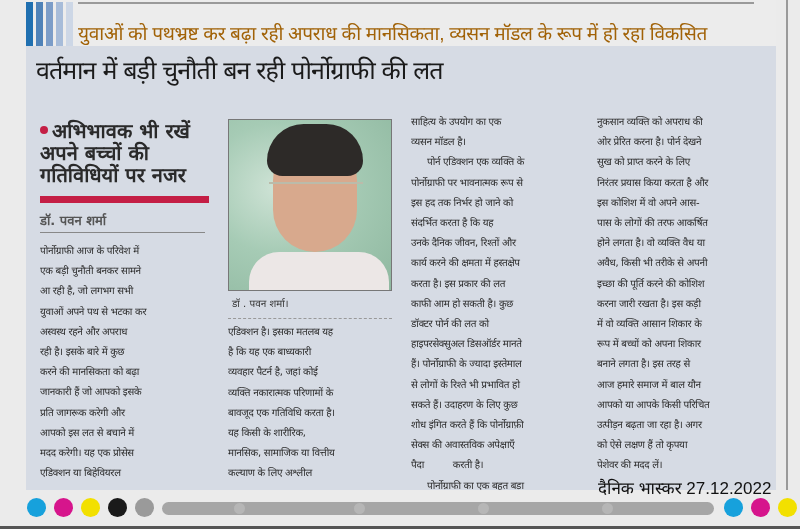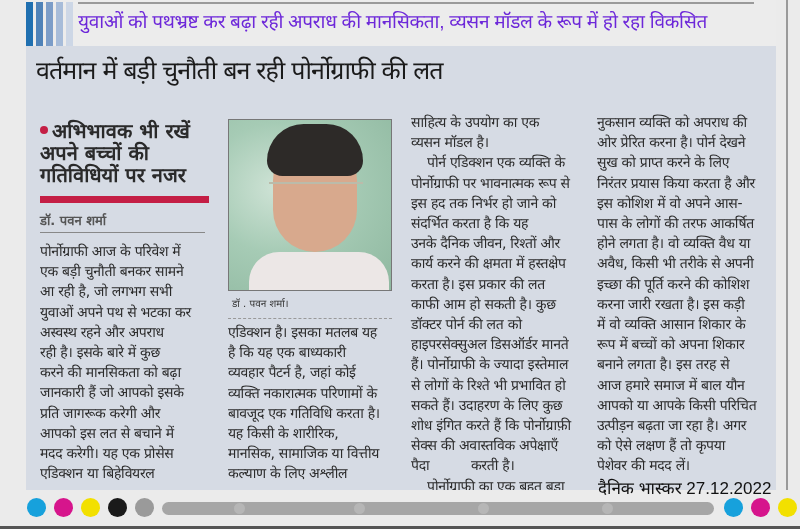--- a/index.html
+++ b/index.html
@@ -17,22 +17,22 @@
     .top-band {
       position: absolute; left: 26px; top: 0; width: 750px; height: 46px;
       background: #ececec;
     }
     .top-rule {
       position: absolute; left: 78px; top: 2px; width: 676px; height: 2px; background: #9a9a9a;
     }
     .bars { position: absolute; left: 26px; top: 2px; height: 44px; display: flex; gap: 3px; }
     .bars span { display: block; width: 7px; height: 44px; }
     .kicker {
-      position: absolute; left: 78px; top: 8px; width: 680px;
-      font-family: "Liberation Sans", sans-serif; font-size: 19px; color: #6d28d9; white-space: nowrap;
+      position: absolute; left: 78px; top: 20px; width: 680px;
+      font-family: "Liberation Sans", sans-serif; font-size: 19px; color: #a16207; white-space: nowrap;
       letter-spacing: -0.3px;
     }
     .headline {
       position: absolute; left: 36px; top: 52px; width: 720px;
       font-family: "DejaVu Sans", sans-serif; font-size: 25px; color: #1b1b1b; white-space: nowrap;
       letter-spacing: -1px; font-weight: normal;
     }
     .right-edge {
       position: absolute; left: 786px; top: 0; width: 2px; height: 490px; background: #9a9a9a;
     }
@@ -44,21 +44,21 @@
       display: inline-block; width: 8px; height: 8px; border-radius: 50%; background: #c41e45;
       margin-right: 4px; vertical-align: middle; position: relative; top: -3px;
     }
     .red-rule { position: absolute; left: 40px; top: 196px; width: 169px; height: 7px; background: #c41e45; }
     .byline {
       position: absolute; left: 40px; top: 211px; width: 165px;
       font-size: 13px; font-weight: bold; color: #555;
     }
     .byline-rule { position: absolute; left: 40px; top: 232px; width: 165px; height: 1px; background: #888; }
     .col {
-      position: absolute; font-size: 14px; line-height: 20.2px; color: #2b2b2b; letter-spacing: -0.3px;
+      position: absolute; font-size: 10px; line-height: 20.2px; color: #2b2b2b; letter-spacing: -0.3px;
       font-family: "DejaVu Sans", sans-serif;
     }
     .col p { white-space: nowrap; }
     .col .indent { padding-left: 16px; }
     .photo {
       position: absolute; left: 228px; top: 119px; width: 164px; height: 172px;
       border: 1px solid #777; overflow: hidden;
       background: radial-gradient(ellipse at 30% 40%, #cfe3d6 0%, #a6cbb5 45%, #8fb8a0 100%);
     }
     .photo .hair { position: absolute; left: 38px; top: 4px; width: 96px; height: 52px; border-radius: 48px 48px 20px 20px; background: #2d2a28; }

